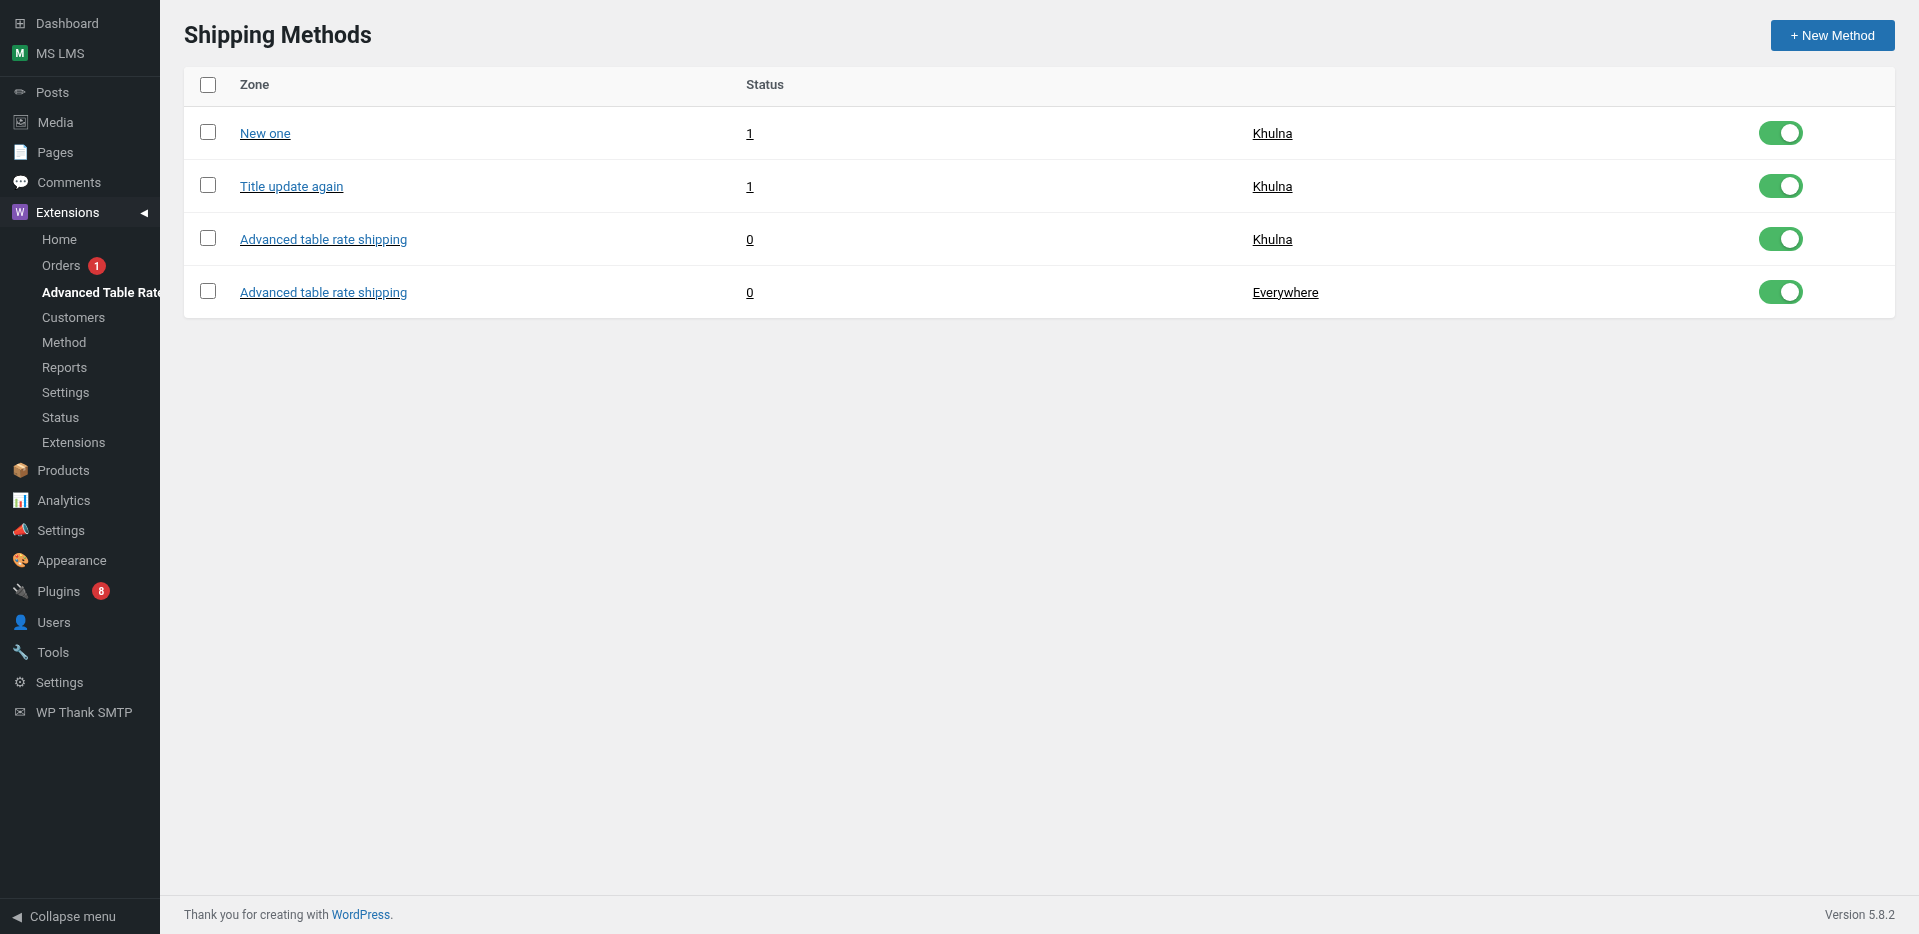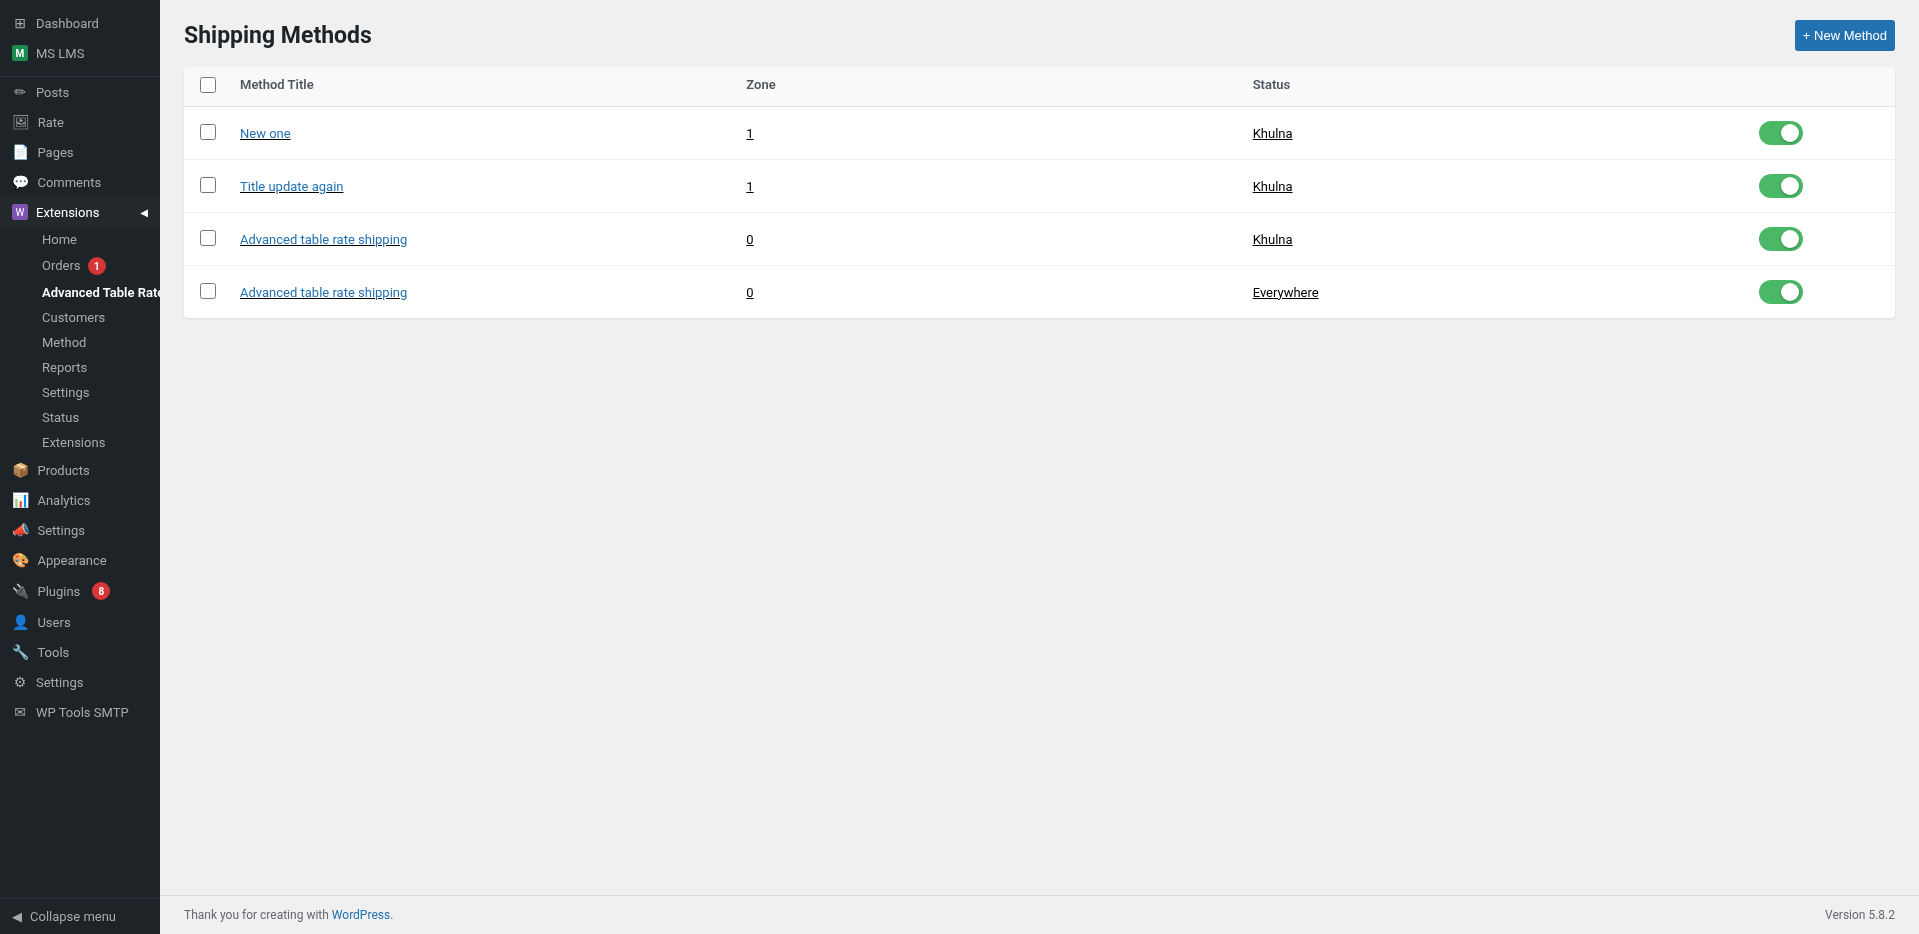--- a/index.html
+++ b/index.html
@@ -100,21 +100,21 @@
     .page-title {
       font-size: 23px;
       font-weight: 700;
       color: #1d2327;
     }
 
     .new-method-btn {
       background: #2271b1;
       color: #fff;
       border: none;
-      padding: 8px 8px;
+      padding: 8px 20px;
       border-radius: 3px;
       font-size: 13px;
       cursor: pointer;
       display: flex;
       align-items: center;
       gap: 5px;
       font-weight: 500;
     }
 
     
@@ -229,21 +229,21 @@
       <span>MS LMS</span>
     </div>
   </div>
 
   <div class="sidebar-item">
     <span class="icon">✏</span>
     <span>Posts</span>
   </div>
   <div class="sidebar-item">
     <span class="icon">🖼</span>
-    <span>Rate</span>
+    <span>Media</span>
   </div>
   <div class="sidebar-item">
     <span class="icon">📄</span>
     <span>Pages</span>
   </div>
   <div class="sidebar-item">
     <span class="icon">💬</span>
     <span>Comments</span>
   </div>
 
@@ -294,21 +294,21 @@
   <div class="sidebar-item">
     <span class="icon">🔧</span>
     <span>Tools</span>
   </div>
   <div class="sidebar-item">
     <span class="icon">⚙</span>
     <span>Settings</span>
   </div>
   <div class="sidebar-item">
     <span class="icon">✉</span>
-    <span>WP Tools SMTP</span>
+    <span>WP Thank SMTP</span>
   </div>
 
   <div style="flex:1;"></div>
   <div class="collapse-item">
     <span>◀</span>
     <span>Collapse menu</span>
   </div>
 </div>
 
 <div id="main">
@@ -316,21 +316,20 @@
     <div class="page-header">
       <h1 class="page-title">Shipping Methods</h1>
       <button class="new-method-btn">+ New Method</button>
     </div>
 
     <div class="table-container">
       <div class="table-header">
         <div>
           <input type="checkbox" class="table-checkbox" style="">
         </div>
-        <div>Method Title</div>
         <div>Zone</div>
         <div>Status</div>
       </div>
 
       <div class="table-row">
         <div>
           <input type="checkbox" class="table-checkbox" style="">
         </div>
         <div>
           <a class="method-link" href="#">New one</a>

